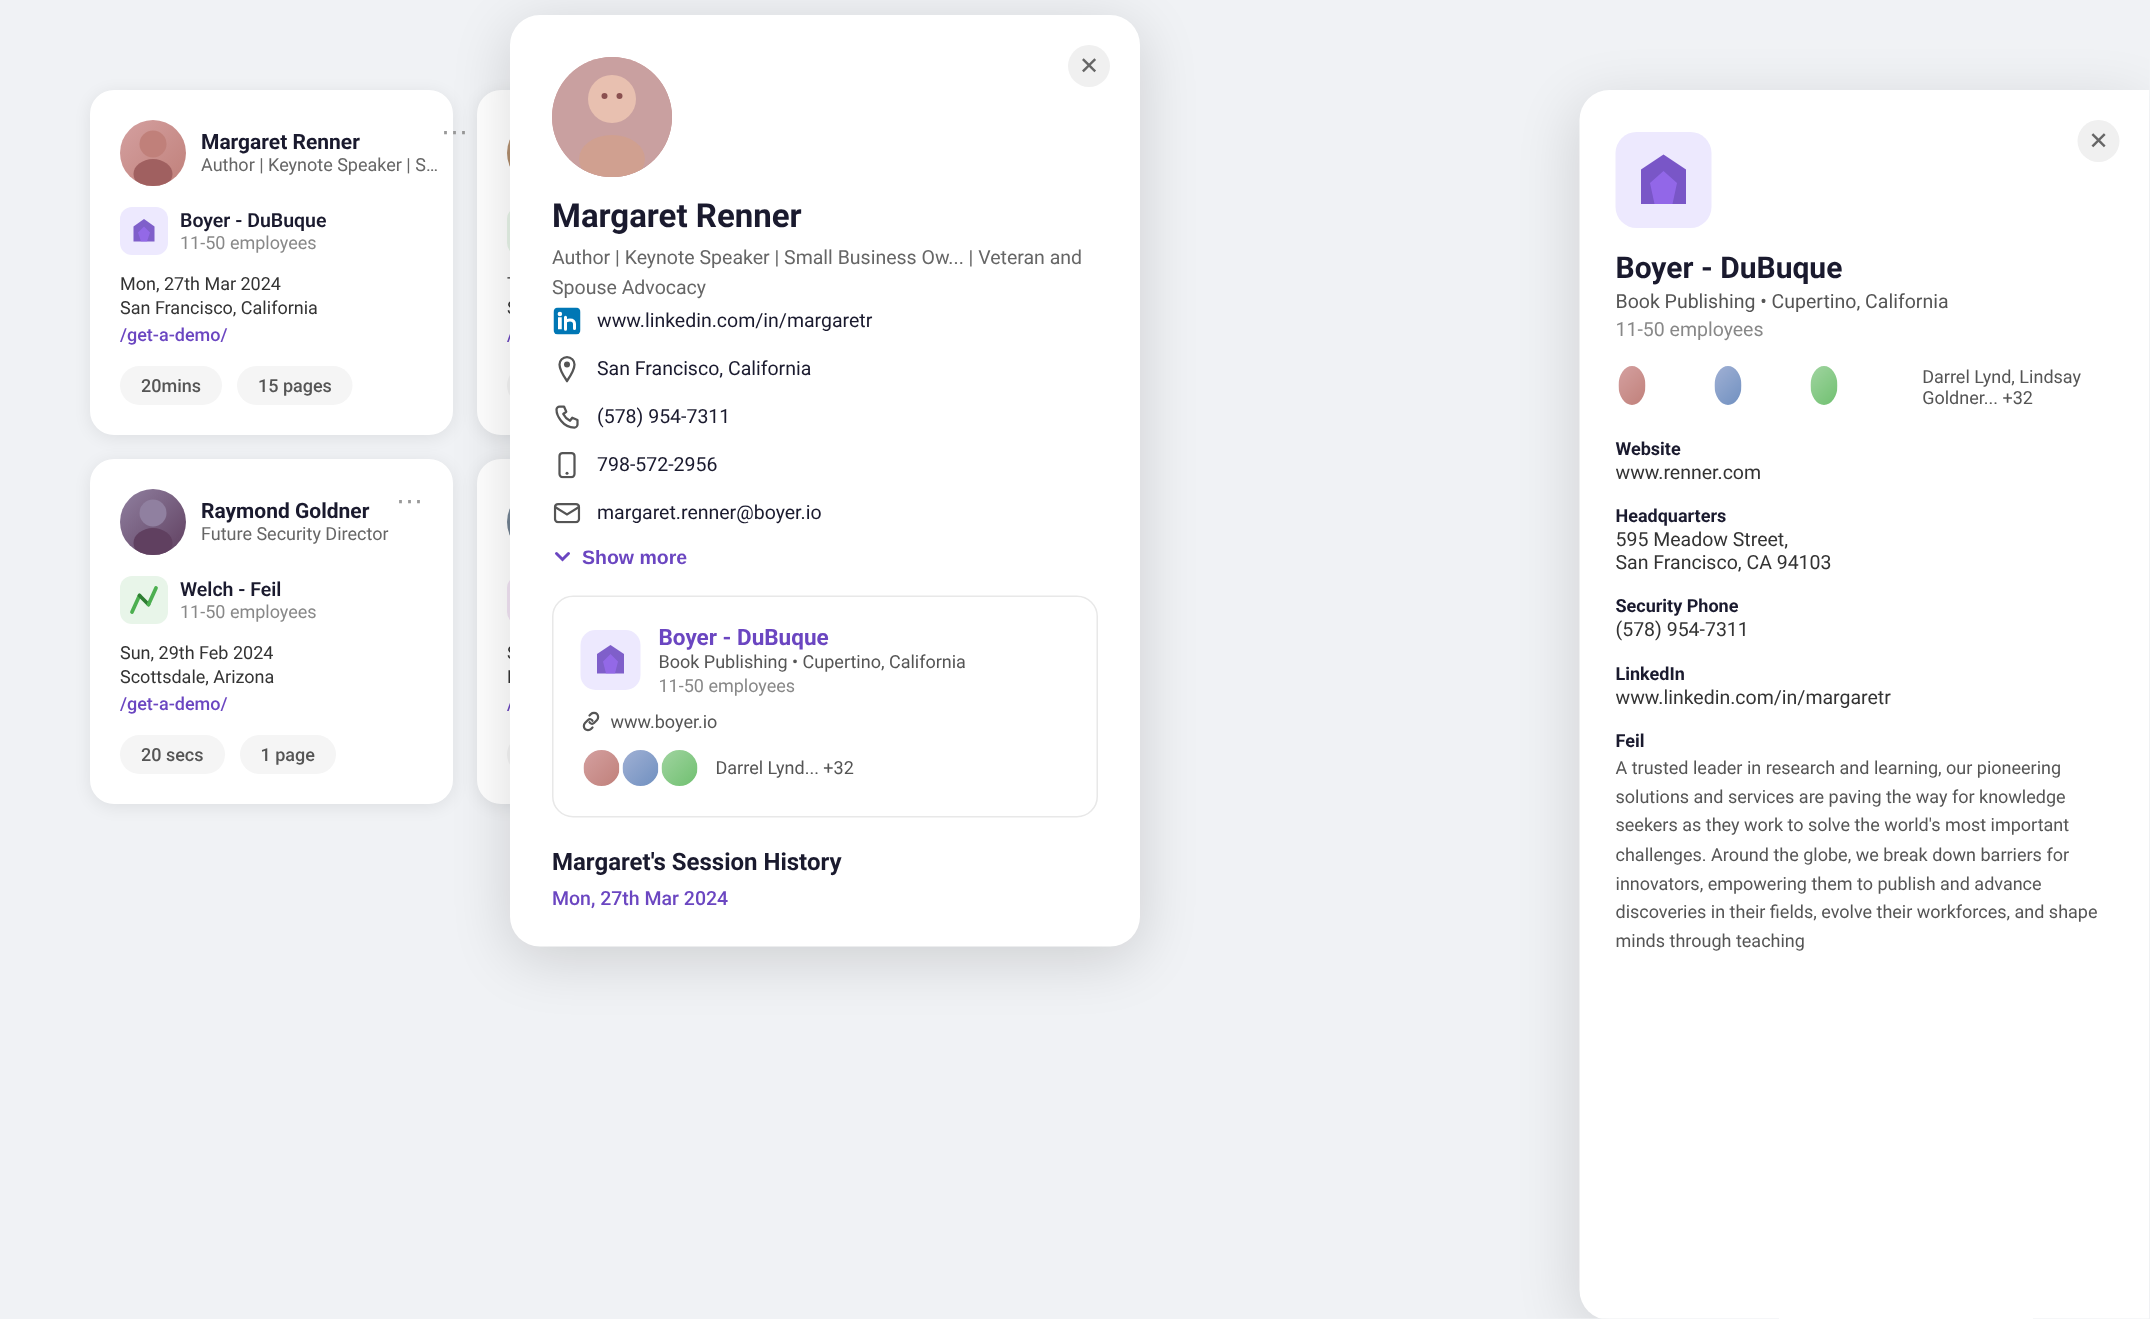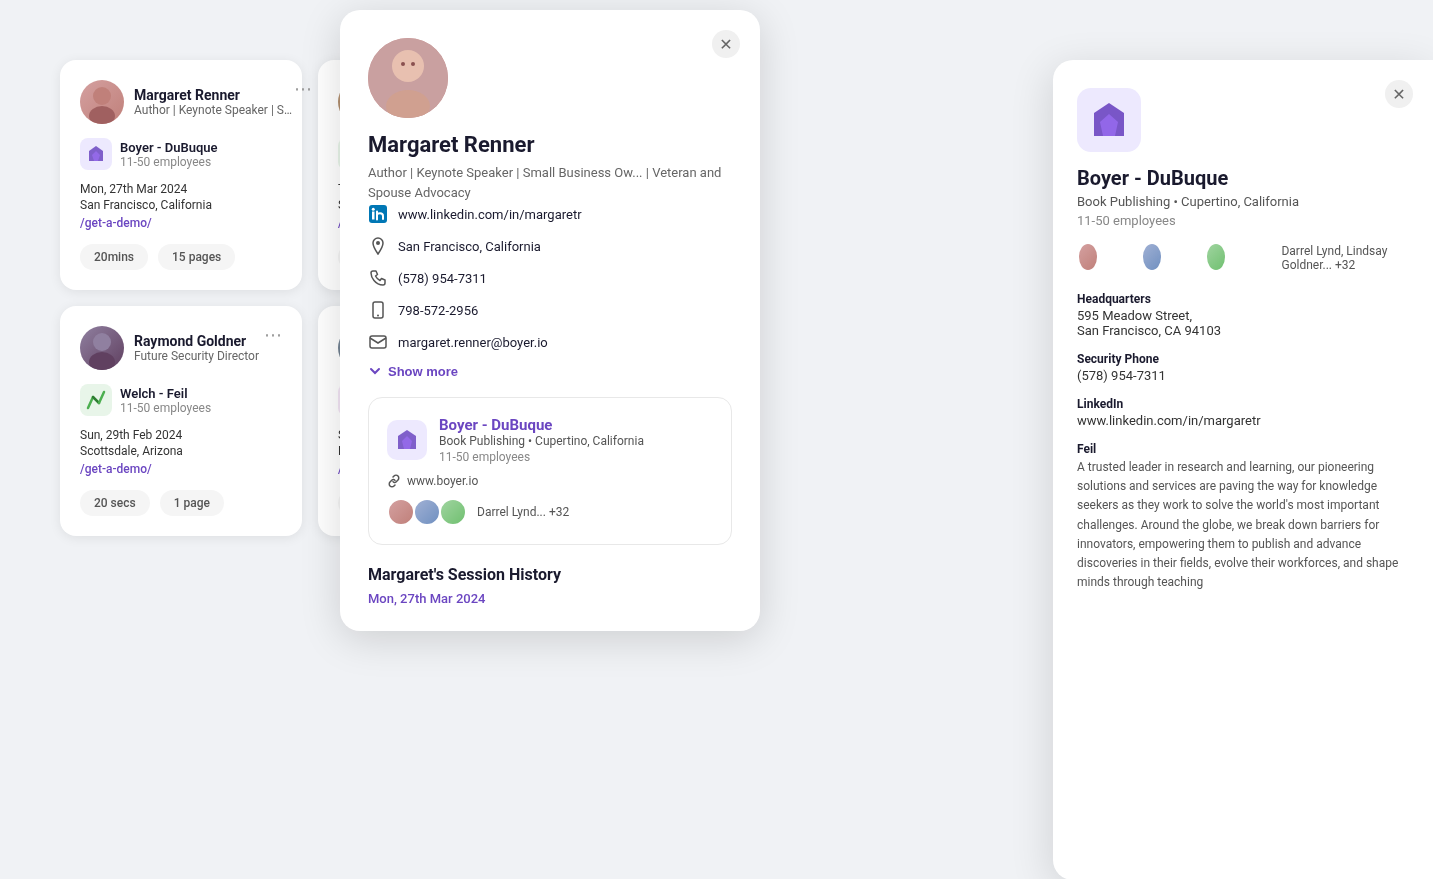--- a/index.html
+++ b/index.html
@@ -711,20 +711,24 @@
   <div class="detail-company-meta">Book Publishing • Cupertino, California</div>
   <div class="detail-company-size">11-50 employees</div>
 
   <div class="detail-avatars">
     <div class="mini-avatar" style="background:linear-gradient(135deg,#d4a0a0,#c0807a);width:30px;height:30px;"></div>
     <div class="mini-avatar" style="background:linear-gradient(135deg,#a0b0d4,#7090c0);width:30px;height:30px;"></div>
     <div class="mini-avatar" style="background:linear-gradient(135deg,#a0d4a0,#70c070);width:30px;height:30px;"></div>
     <span class="avatars-label">Darrel Lynd, Lindsay Goldner... +32</span>
   </div>
 
+  <div class="detail-field">
+    <div class="detail-label">Website</div>
+    <div class="detail-value">www.renner.com</div>
+  </div>
 
   <div class="detail-field">
     <div class="detail-label">Headquarters</div>
     <div class="detail-value" style="white-space:pre-line;">595 Meadow Street,
 San Francisco, CA 94103</div>
   </div>
 
   <div class="detail-field">
     <div class="detail-label">Security Phone</div>
     <div class="detail-value">(578) 954-7311</div>

